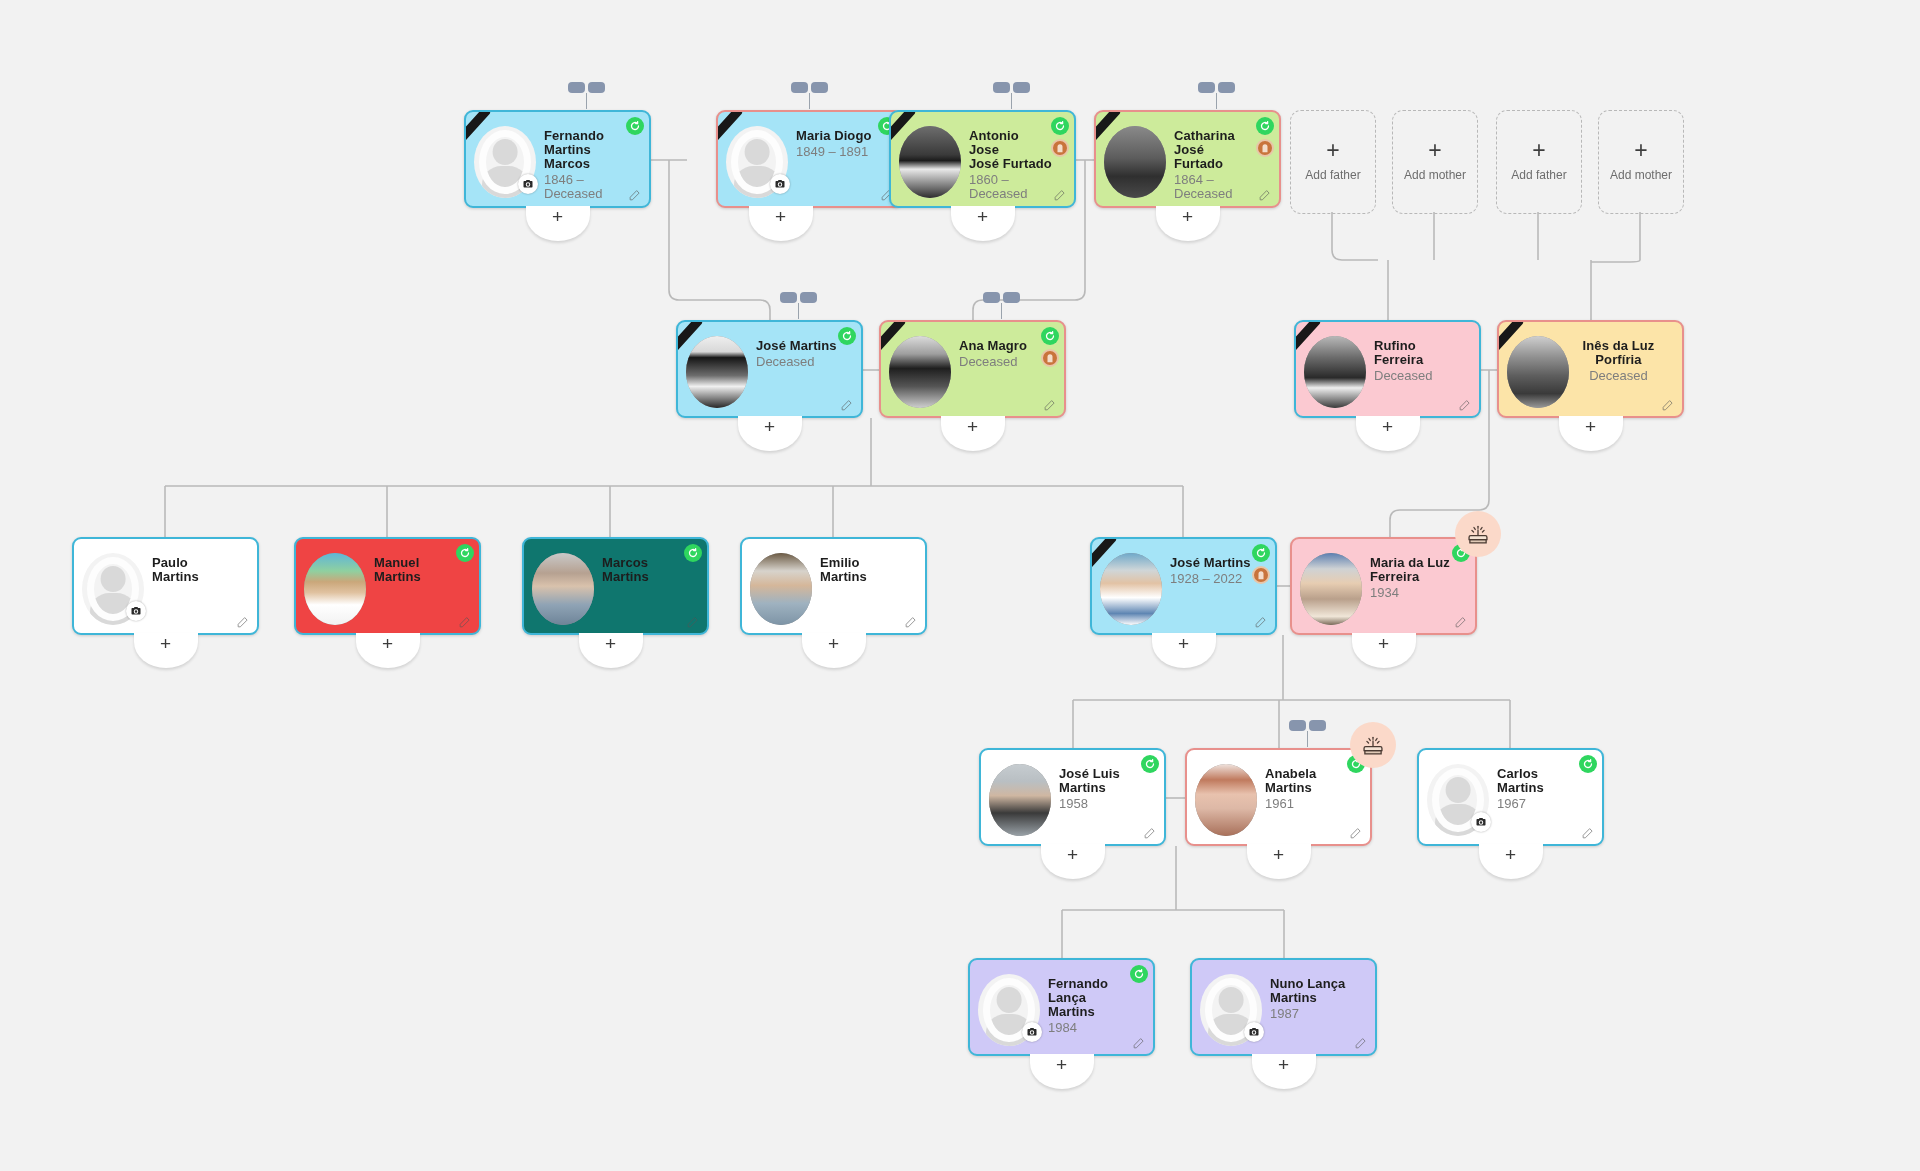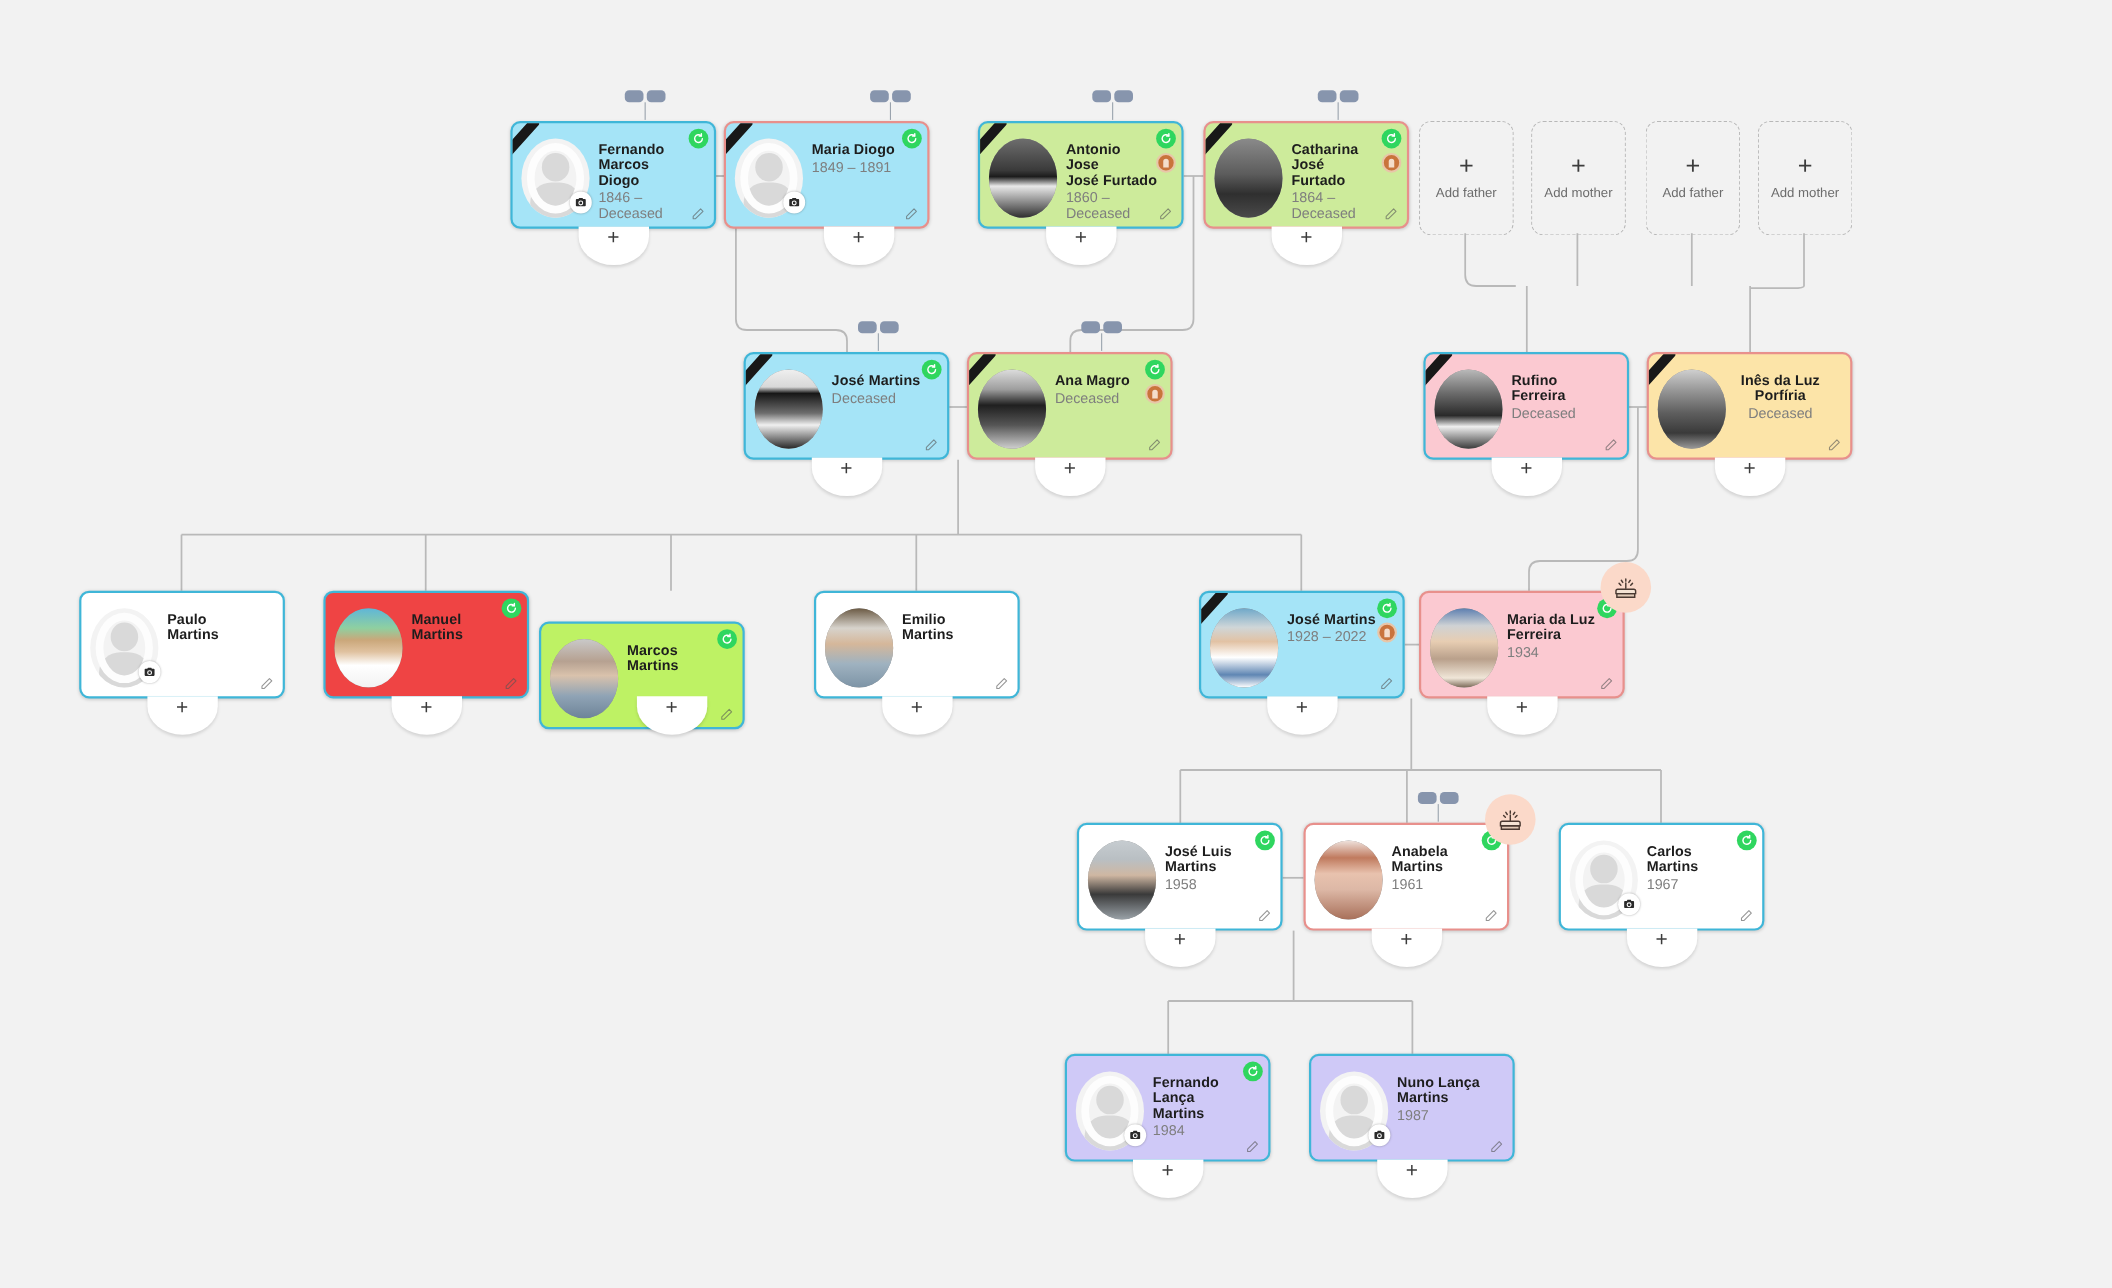--- a/index.html
+++ b/index.html
@@ -213,21 +213,21 @@
               <span class="ring"></span>
             </div>
           </div>
           <div class="cam">
             <svg viewBox="0 0 24 24" width="12" height="12" fill="#2b2b2b">
               <path d="M9 4l-1.2 2H4.5A1.5 1.5 0 003 7.5v10A1.5 1.5 0 004.5 19h15a1.5 1.5 0 001.5-1.5v-10A1.5 1.5 0 0019.5 6h-3.3L15 4zm3 4.5a4.5 4.5 0 110 9 4.5 4.5 0 010-9zm0 2a2.5 2.5 0 100 5 2.5 2.5 0 000-5z"></path>
             </svg>
           </div>
           <div class="names">
             <div class="nm">Fernando</div>
-            <div class="nm">Marcos Diogo</div>
+            <div class="nm">Martins Marcos</div>
             <div class="dt">1846 – Deceased</div>
           </div>
           <div class="ribbon">
             <i></i>
           </div>
           <div class="sync">
             <svg viewBox="0 0 24 24" width="12" height="12" fill="none" stroke="#ffffff" stroke-width="2.6" stroke-linecap="round">
               <path d="M19 12a7 7 0 11-2.3-5.2"></path>
               <path d="M17.2 3.2v4h-4"></path>
             </svg>
@@ -236,21 +236,21 @@
               <path d="M16.5 3.5l4 4L8 20H4v-4z"></path>
             </svg></div>
         </div>
       </div>
       <div class="plusbub" style="left: 525.5px; top: 206px;">+</div>
       <div class="pills" style="left: 567.5px; top: 82px;">
         <span class="pill"></span>
         <span class="pill"></span>
         <span class="stem"></span>
       </div>
-      <div class="card" style="left: 658px; top: 110px; background: rgb(165, 228, 247); border-color: rgb(232, 144, 140);">
+      <div class="card" style="left: 716px; top: 110px; background: rgb(165, 228, 247); border-color: rgb(232, 144, 140);">
         <div class="card-inner">
           <div class="avatar">
             <div class="ph">
               <span class="head"></span>
               <span class="body"></span>
               <span class="ring"></span>
             </div>
           </div>
           <div class="cam">
             <svg viewBox="0 0 24 24" width="12" height="12" fill="#2b2b2b">
@@ -488,21 +488,21 @@
               <path d="M19 12a7 7 0 11-2.3-5.2"></path>
               <path d="M17.2 3.2v4h-4"></path>
             </svg>
           </div>
           <div class="pencil"><svg viewBox="0 0 24 24" width="13" height="13" fill="none" stroke="#555" stroke-width="1.8" stroke-linecap="round" stroke-linejoin="round">
               <path d="M16.5 3.5l4 4L8 20H4v-4z"></path>
             </svg></div>
         </div>
       </div>
       <div class="plusbub" style="left: 355.5px; top: 633px;">+</div>
-      <div class="card" style="left: 490px; top: 537px; background: #bef264; border-color: rgb(63, 182, 216); margin-top: 28px;">
+      <div class="card" style="left: 522px; top: 537px; background: #0f766e; border-color: rgb(63, 182, 216);">
         <div class="card-inner">
           <div class="avatar photo">
             <div class="px" style="background: linear-gradient(rgb(201, 201, 201) 0%, rgb(182, 161, 145) 28%, rgb(217, 194, 172) 46%, rgb(143, 163, 181) 72%, rgb(110, 132, 152) 100%);"></div>
           </div>
           <div class="names">
             <div class="nm">Marcos</div>
             <div class="nm">Martins</div>
           </div>
           <div class="sync">
             <svg viewBox="0 0 24 24" width="12" height="12" fill="none" stroke="#ffffff" stroke-width="2.6" stroke-linecap="round">

